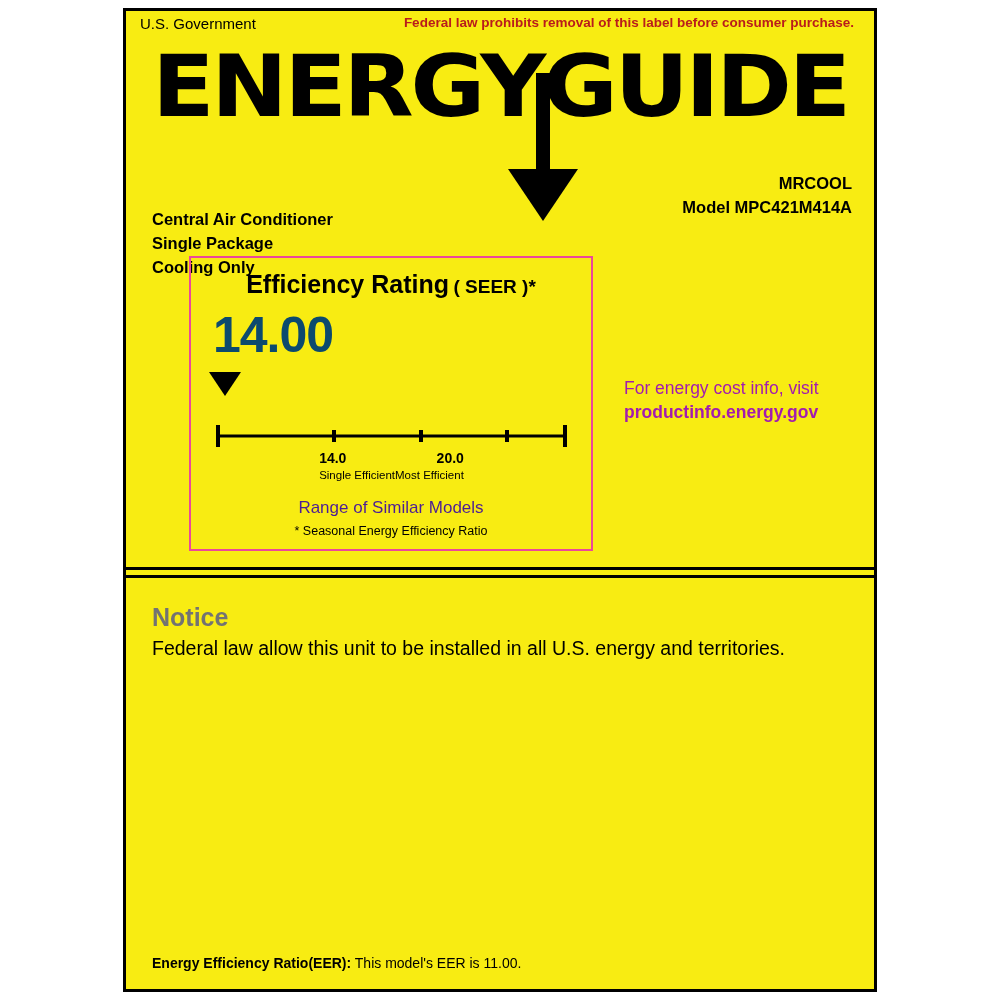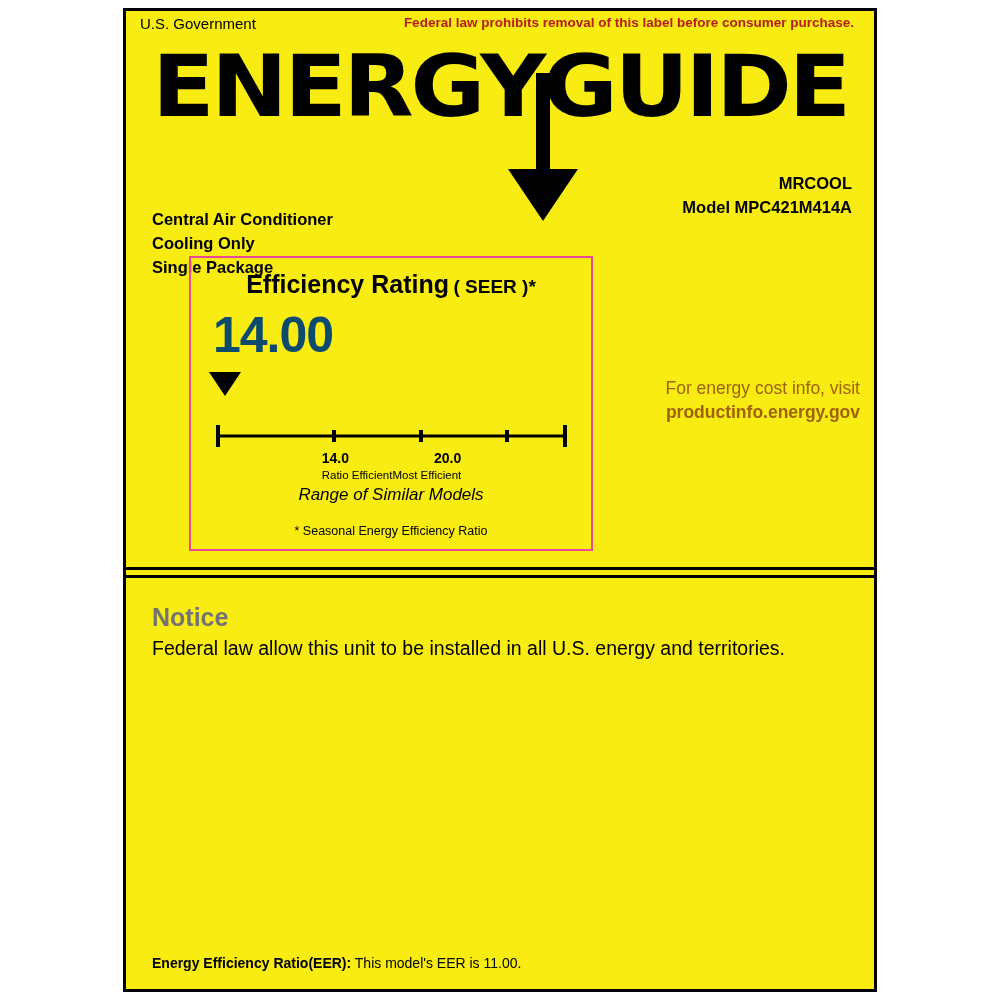--- a/index.html
+++ b/index.html
@@ -159,45 +159,44 @@
   }
   .scale-labels .col.right { text-align: right; }
   .scale-labels .sub {
     font-size: 11.5px;
     font-weight: normal;
   }
 
   .range-text {
     position: absolute;
     left: 0;
-    top: 227px;
+    top: 240px;
     width: 100%;
     text-align: center;
     font-size: 17px;
-    color: #000000;
-    font-style: italic;
+    color: #4c1d95;
   }
   .footnote {
     position: absolute;
     left: 0;
     top: 266px;
     width: 100%;
     text-align: center;
     font-size: 12.5px;
     color: #000;
   }
 
   
   .costinfo {
     position: absolute;
-    left: 484px;
+    left: 498px;
     top: 365px;
     width: 250px;
-    text-align: right;
-    color: #a16207;
+    text-align: left;
+    color: #a21caf;
   }
   .costinfo .line1 {
     font-size: 17.5px;
     line-height: 24px;
   }
   .costinfo .line2 {
     font-size: 17.5px;
     font-weight: bold;
     line-height: 24px;
   }
@@ -259,22 +258,22 @@
 
   <div class="wordmark">ENERGYGUIDE</div>
 
   <svg class="bigarrow" viewBox="0 0 90 150">
     <rect x="38" y="0" width="14" height="100" fill="#000"></rect>
     <polygon points="10,96 80,96 45,148" fill="#000"></polygon>
   </svg>
 
   <div class="product">
     <div>Central Air Conditioner</div>
+    <div>Single Package</div>
     <div>Cooling Only</div>
-    <div>Single Package</div>
   </div>
 
   <div class="brand">
     <div>MRCOOL</div>
     <div>Model MPC421M414A</div>
   </div>
 
   <div class="effbox">
     <div class="eff-title">
       <span class="t1">Efficiency Rating</span>
@@ -292,21 +291,21 @@
       <line x1="4" y1="4" x2="4" y2="26" stroke="#000" stroke-width="4"></line>
       <line x1="351" y1="4" x2="351" y2="26" stroke="#000" stroke-width="4"></line>
       <line x1="120" y1="9" x2="120" y2="21" stroke="#000" stroke-width="4"></line>
       <line x1="207" y1="9" x2="207" y2="21" stroke="#000" stroke-width="4"></line>
       <line x1="293" y1="9" x2="293" y2="21" stroke="#000" stroke-width="4"></line>
     </svg>
 
     <div class="scale-labels">
       <div class="col">
         <div>14.0</div>
-        <div class="sub">Ratio Efficient</div>
+        <div class="sub">Single Efficient</div>
       </div>
       <div class="col right">
         <div>20.0</div>
         <div class="sub">Most Efficient</div>
       </div>
     </div>
 
     <div class="range-text">Range of Similar Models</div>
     <div class="footnote">* Seasonal Energy Efficiency Ratio</div>
   </div>

